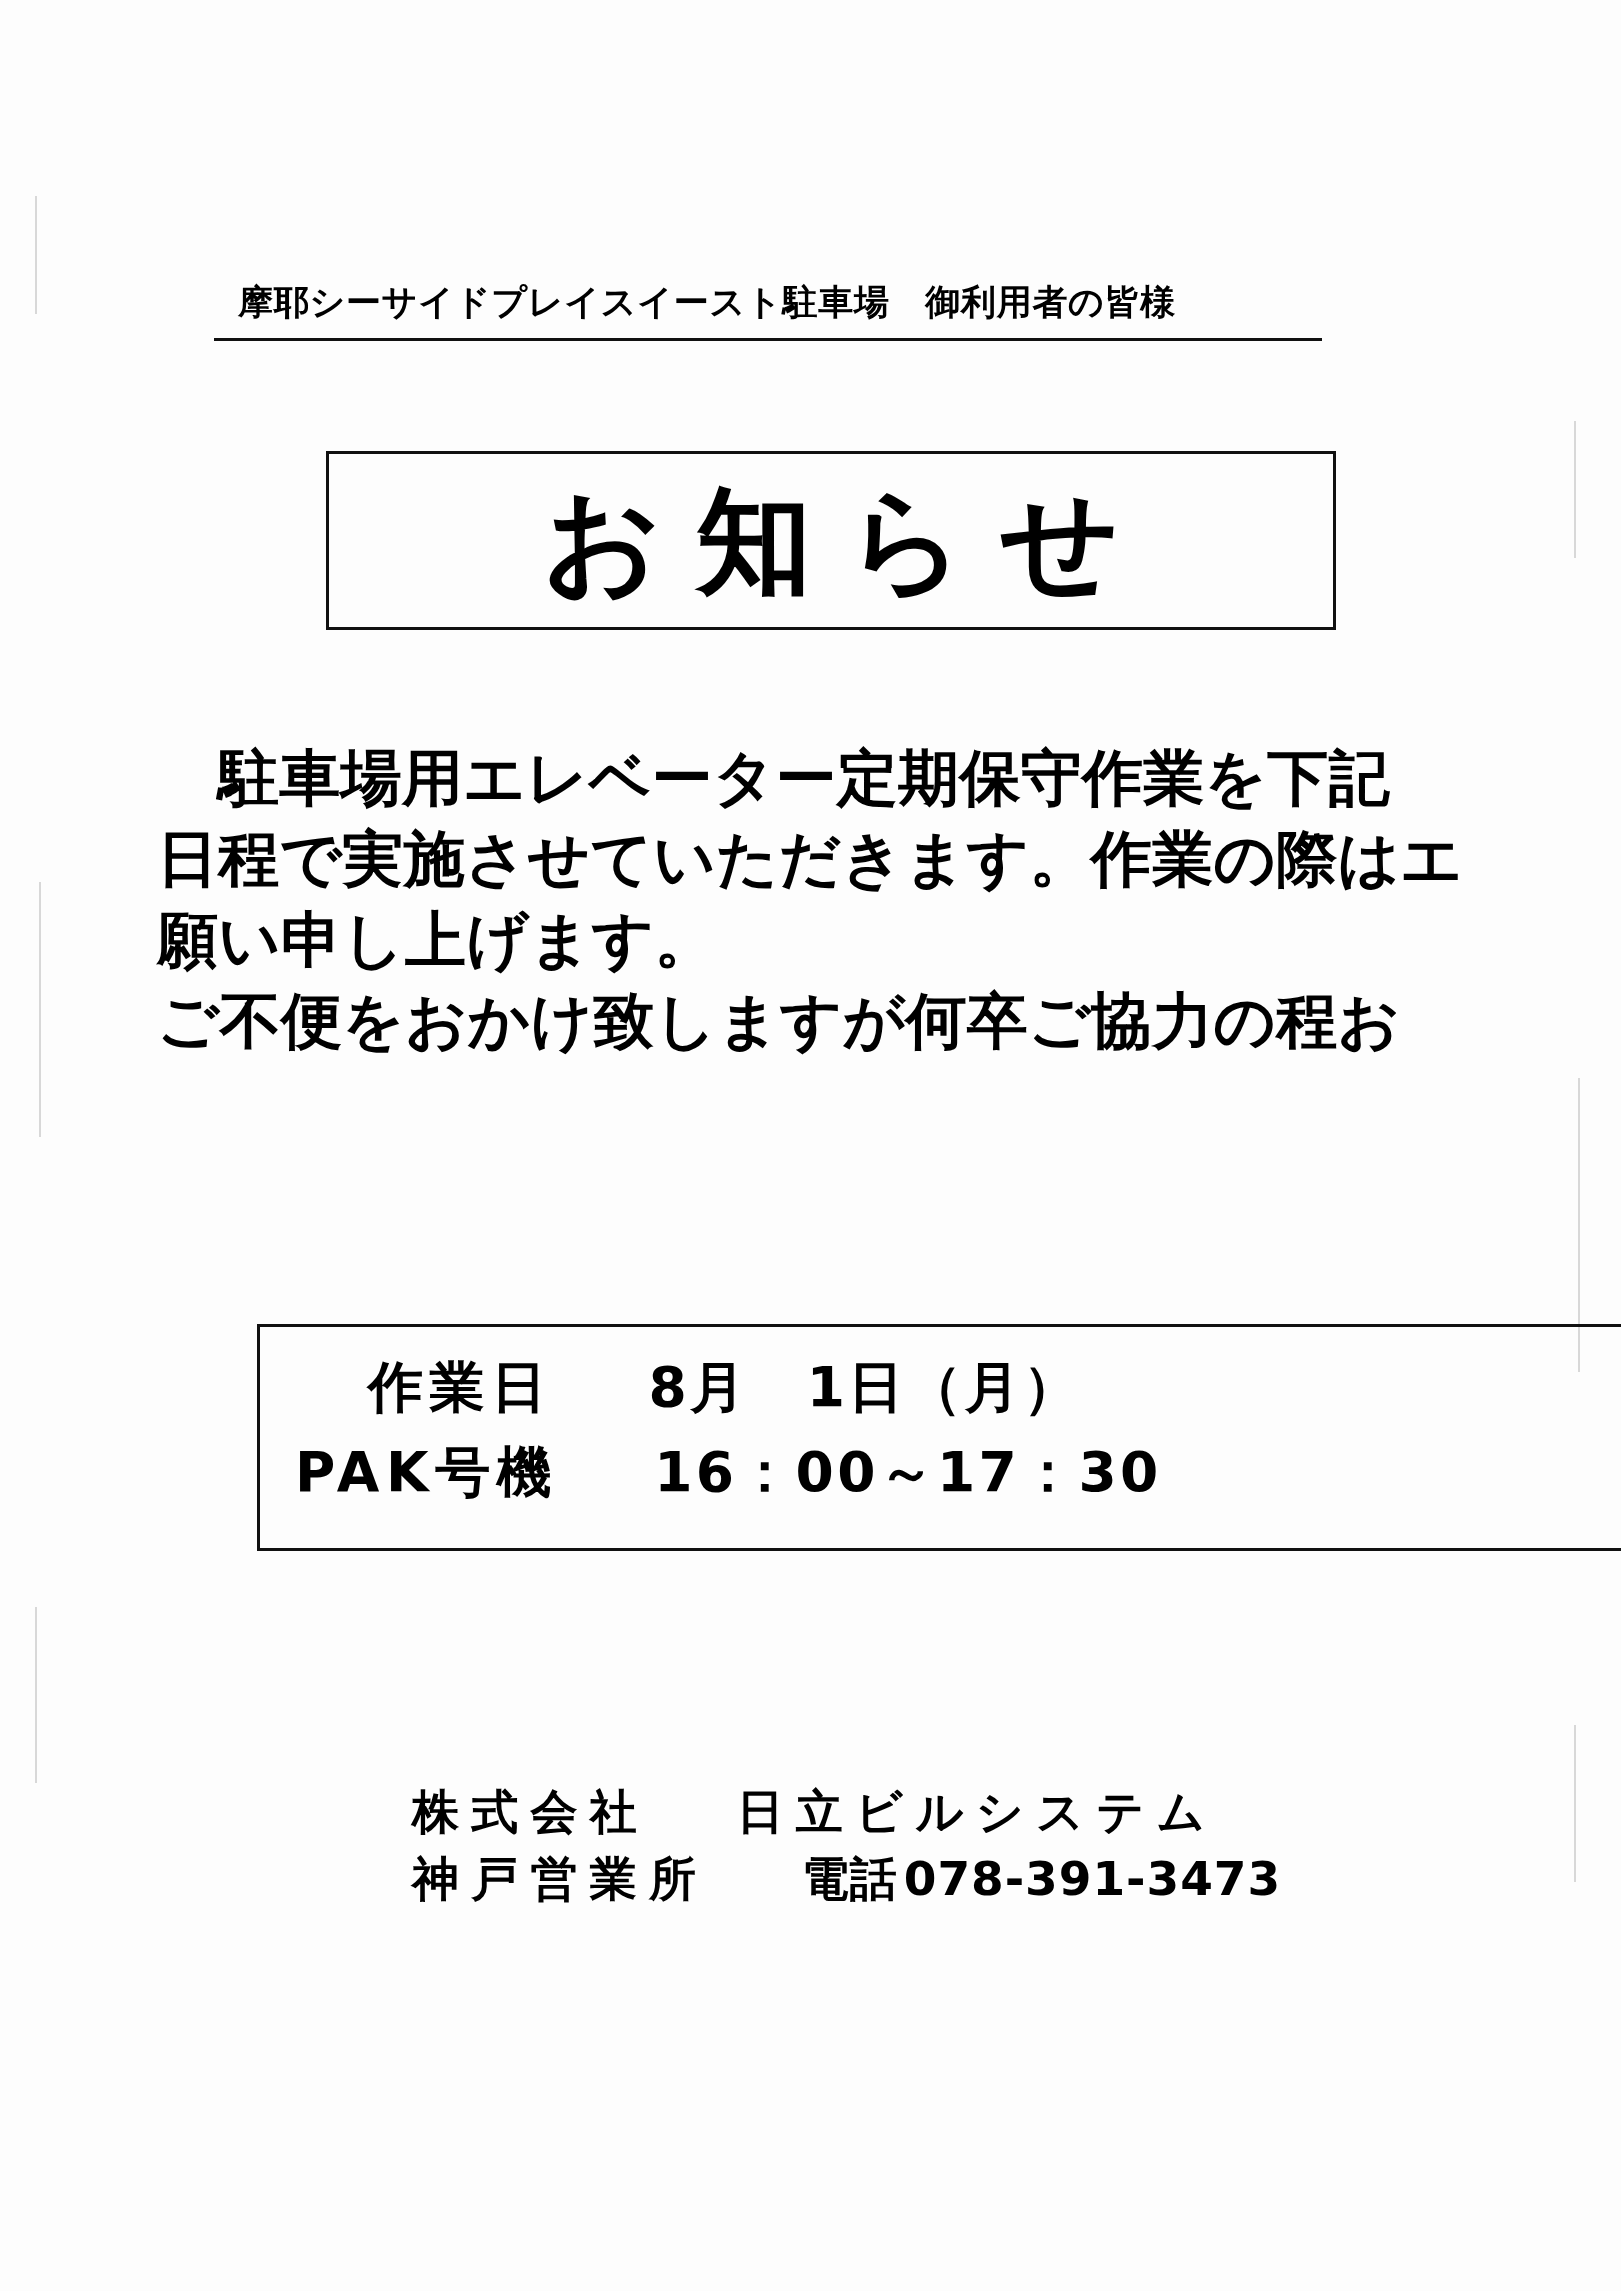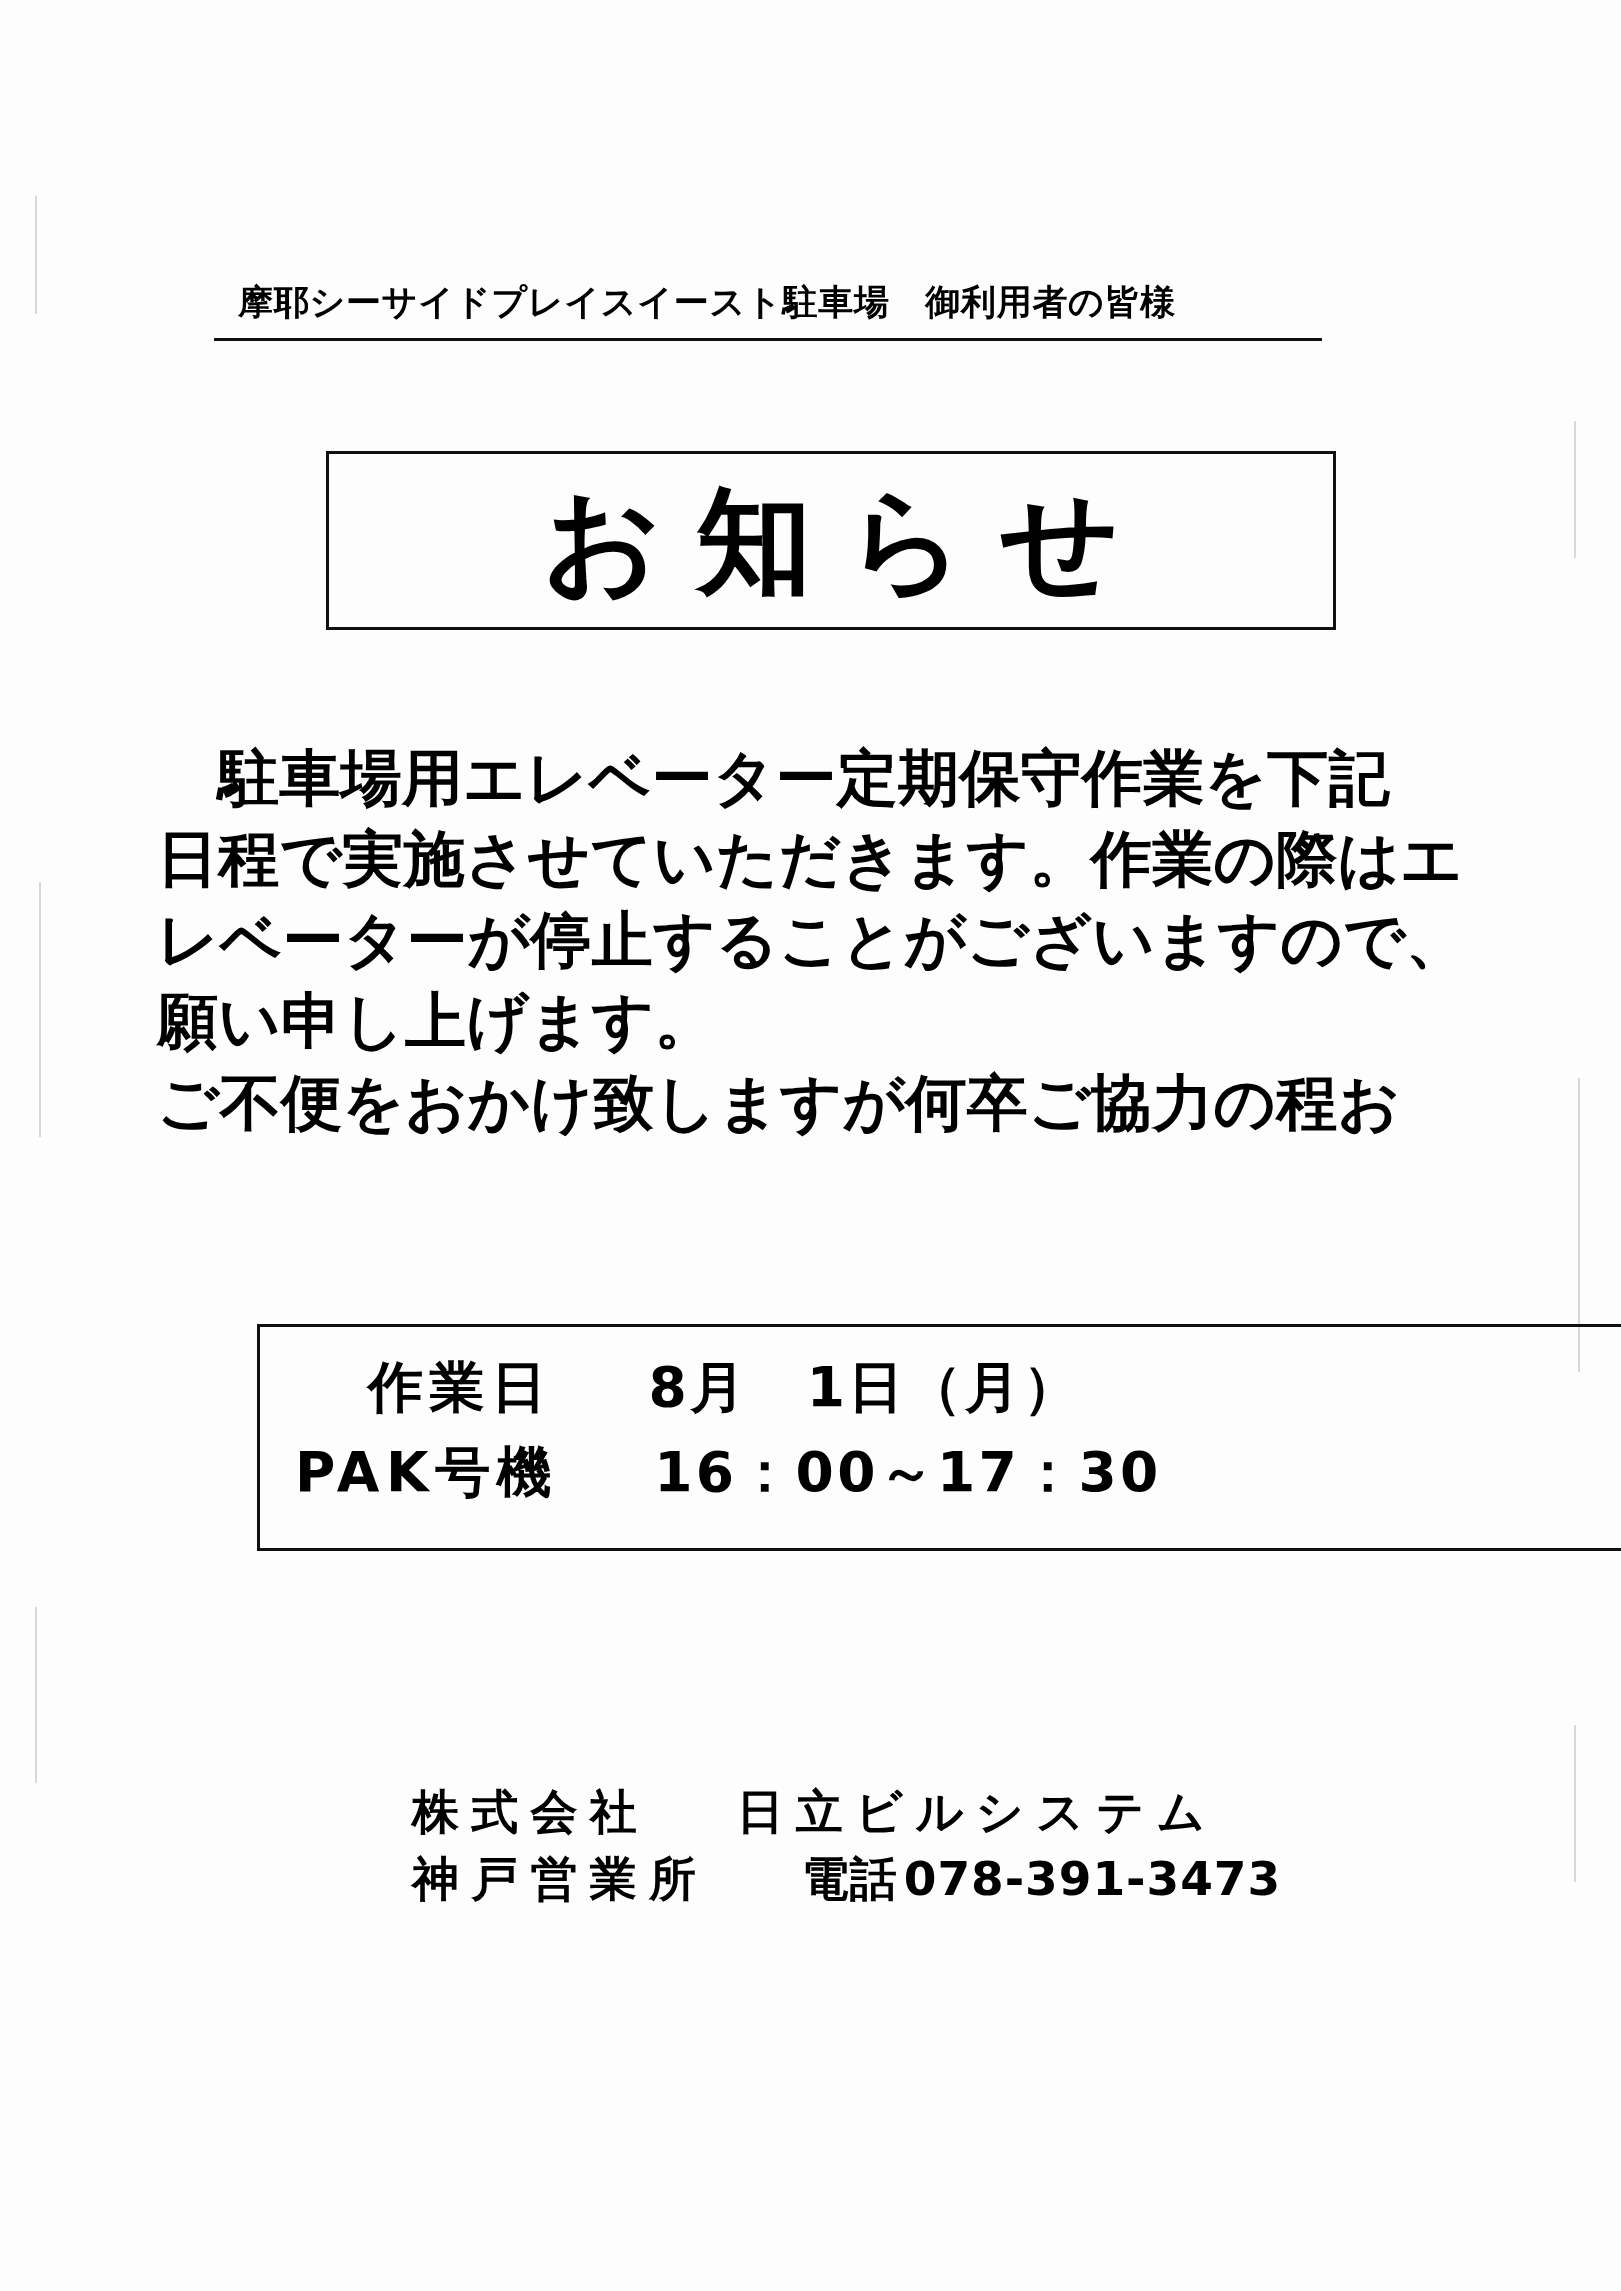--- a/index.html
+++ b/index.html
@@ -173,21 +173,20 @@
   <div class="addressee">摩耶シーサイドプレイスイースト駐車場　御利用者の皆様</div>
   <div class="addressee-underline"></div>
 
   <div class="title-box">
     <div class="title-text">お知らせ</div>
   </div>
 
   <div class="body-block">
     <div class="body-line indent">駐車場用エレベーター定期保守作業を下記</div>
     <div class="body-line">日程で実施させていただきます。作業の際はエ</div>
-    <div class="body-line">レベーターが停止することがございますので、</div>
     <div class="body-line">願い申し上げます。</div>
     <div class="body-line">ご不便をおかけ致しますが何卒ご協力の程お</div>
   </div>
 
   <div class="schedule-box">
     <div class="schedule-row">
       <span class="sched-label">作業日</span>
       <span class="sched-gap"></span>
       <span class="sched-value">8月　1日（月）</span>
     </div>

